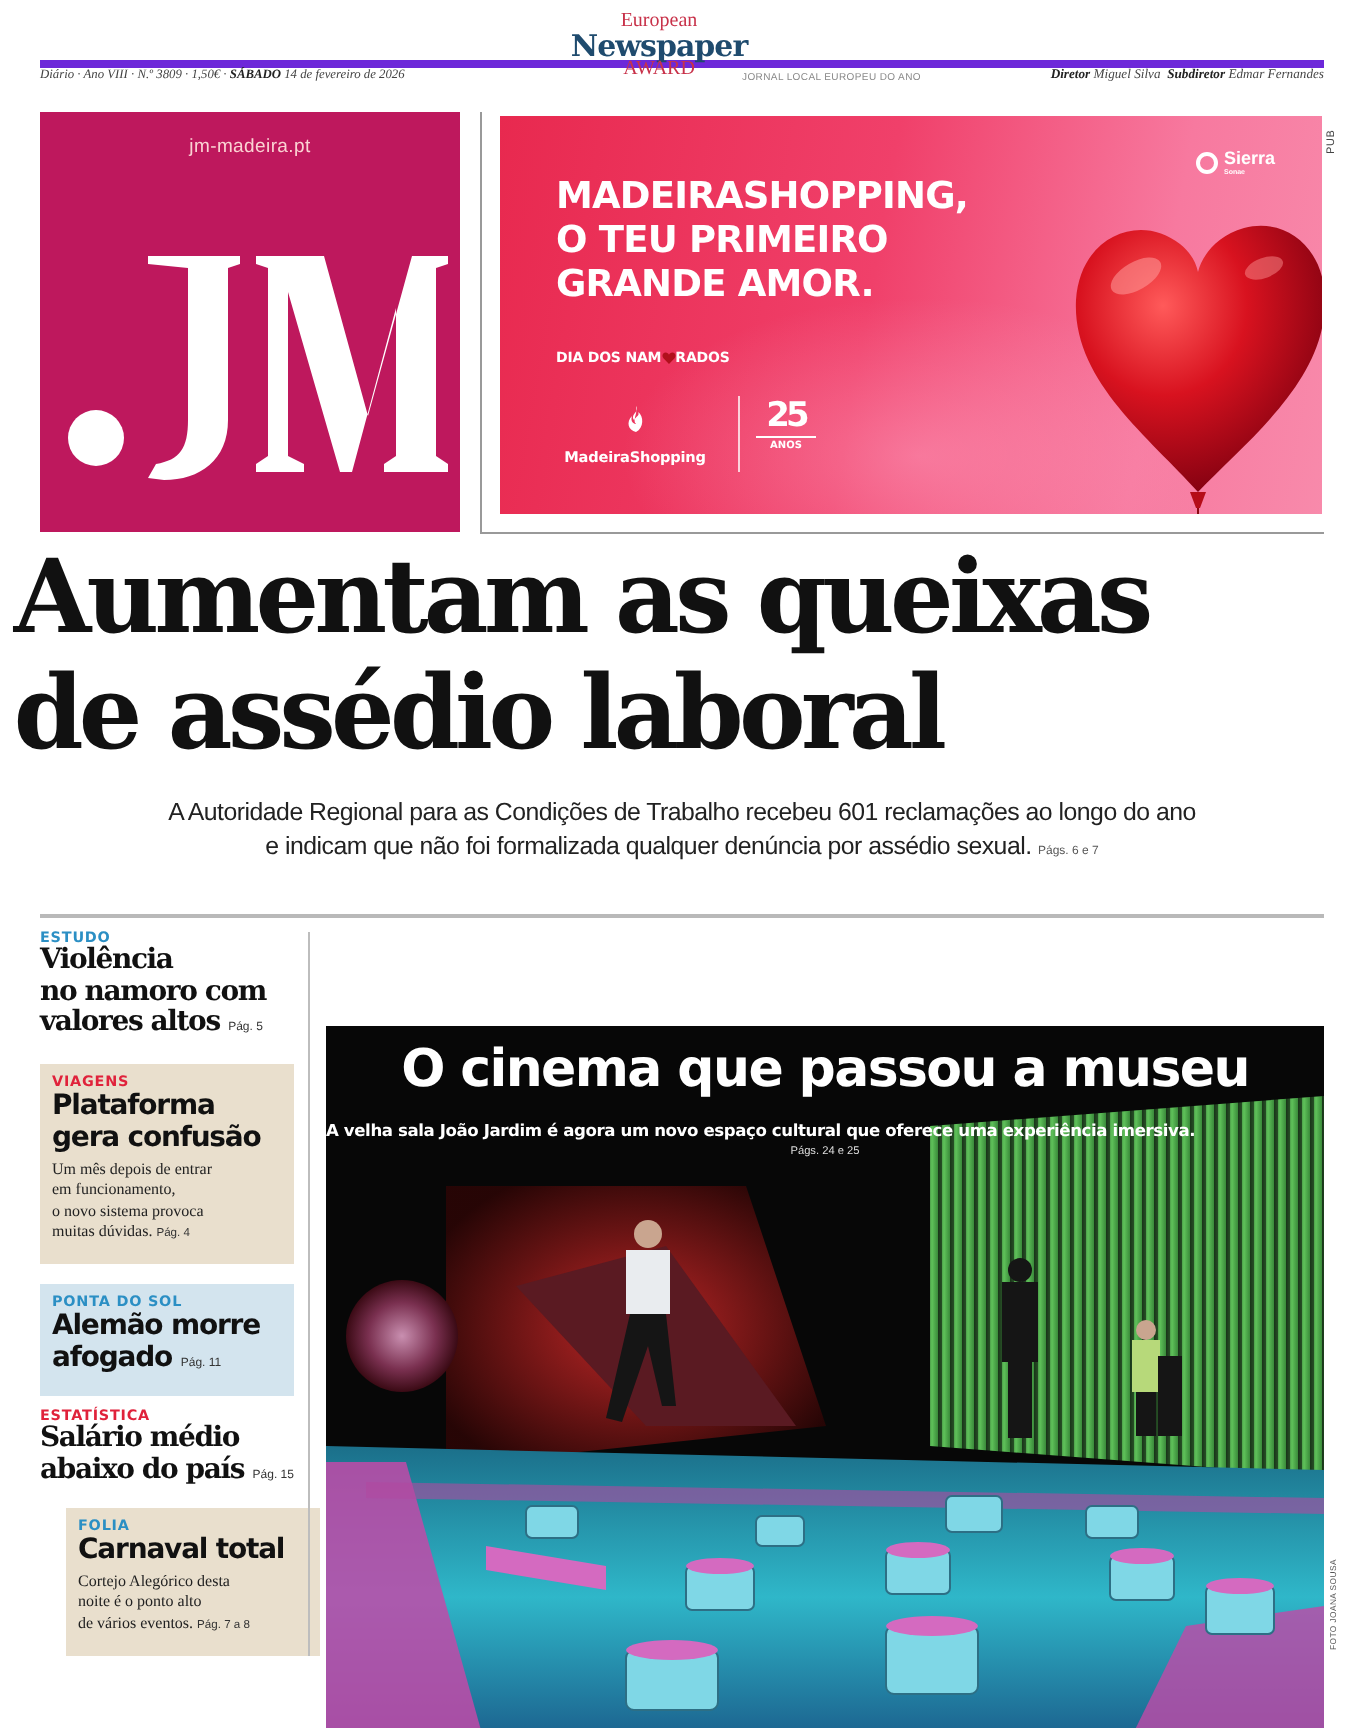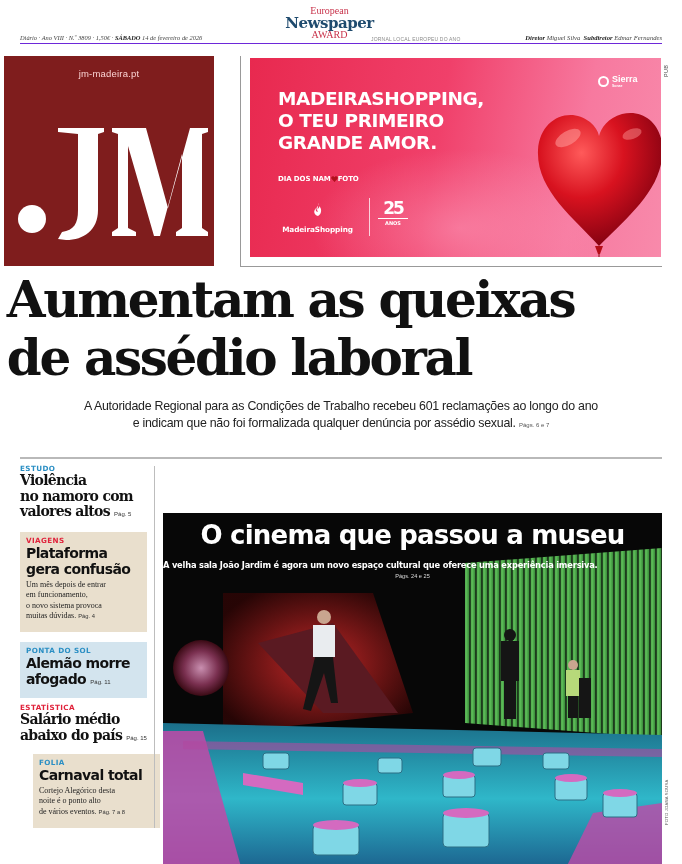--- a/index.html
+++ b/index.html
@@ -1,32 +1,32 @@
 <!DOCTYPE html>
 <html><head>
 <meta charset="utf-8">
 <style>
   * { box-sizing: border-box; margin: 0; padding: 0; }
   html, body { width: 682px; height: 864px; background: #ffffff; overflow: hidden; }
   body { position: relative; font-family: "Liberation Sans", sans-serif; color: #111; }
 
   
-  .topstrip { position: absolute; left: 20px; top: 0; width: 642px; height: 44px; border-bottom: 1px solid #6d28d9; text-decoration: underline; }
+  .topstrip { position: absolute; left: 20px; top: 0; width: 642px; height: 34px; border-bottom: 4px solid #6d28d9; text-decoration: underline; }
   .edition { position: absolute; left: 0; top: 34px; font-family: "Liberation Serif", serif; font-style: italic; font-size: 6.4px; color: #444; white-space: nowrap; }
   .edition b { font-style: italic; font-weight: bold; color: #222; }
   .award { position: absolute; left: 262px; top: 6px; width: 95px; height: 38px; text-align: center; }
   .award .eu { font-family: "Liberation Serif", serif; font-size: 10px; color: #c8324a; line-height: 10px; display: block; }
   .award .np { font-family: "DejaVu Serif", serif; font-weight: bold; font-size: 15px; color: #1f4b6e; line-height: 14px; letter-spacing: -0.5px; display: block; }
   .award .aw { font-family: "Liberation Serif", serif; font-size: 10px; color: #c8324a; line-height: 10px; display: block; }
   .award-tag { position: absolute; left: 351px; top: 36px; font-size: 5px; color: #8a8a8a; letter-spacing: 0.2px; white-space: nowrap; }
   .directors { position: absolute; right: 0; top: 34px; font-family: "Liberation Serif", serif; font-style: italic; font-size: 6.6px; color: #444; white-space: nowrap; }
   .directors b { font-weight: bold; color: #222; }
 
   
-  .logo { position: absolute; left: 4px; top: 56px; width: 210px; height: 210px; background: #7f1d1d; }
+  .logo { position: absolute; left: 20px; top: 56px; width: 210px; height: 210px; background: #be185d; }
   .logo .site { position: absolute; left: 0; right: 0; top: 12px; text-align: center; color: #fbd3d3; font-size: 9.5px; letter-spacing: 0.2px; }
   .logo .mark { position: absolute; left: 14px; top: 68px; width: 190px; height: 118px; }
 
   
   .ad-frame { position: absolute; left: 240px; top: 56px; width: 422px; height: 211px; border-left: 1px solid #999; border-bottom: 1px solid #999; }
   .ad { position: absolute; left: 250px; top: 58px; width: 411px; height: 199px; overflow: hidden;
         background: linear-gradient(100deg, #e8294f 0%, #f0406a 45%, #f7799f 78%, #f88aab 100%); }
   .ad .glow { position: absolute; left: 60px; top: 90px; width: 300px; height: 160px; background: radial-gradient(ellipse at center, rgba(255,170,200,0.45), rgba(255,170,200,0) 70%); }
   .ad .headline { position: absolute; left: 28px; top: 30px; color: #fff; font-family: "DejaVu Sans", sans-serif; font-weight: bold; font-size: 18.5px; line-height: 22px; letter-spacing: -0.4px; }
   .ad .headline span { display: block; }
@@ -119,21 +119,21 @@
 <div class="ad">
   <div class="glow"></div>
   <div class="headline">
     <span>MADEIRASHOPPING,</span>
     <span>O TEU PRIMEIRO</span>
     <span>GRANDE AMOR.</span>
   </div>
   <div class="sub">
     <span>DIA DOS NAM</span><svg class="mini-heart" viewBox="0 0 10 9">
         <path d="M5 9 L0.8 4.6 C-0.6 3 0.2 0.4 2.5 0.4 C3.7 0.4 4.5 1.2 5 2 C5.5 1.2 6.3 0.4 7.5 0.4 C9.8 0.4 10.6 3 9.2 4.6 Z" fill="#b0101c"></path>
-      </svg><span>FOTO</span>
+      </svg><span>RADOS</span>
   </div>
   <div class="brand">
     <svg class="flame" viewBox="0 0 10 13">
         <path d="M5 0 C7 3 2 4 4 7 C5 5 7 5 6 3 C9 5 9 11 5 13 C1 12 0 8 3 5 C2 8 4 9 5 9 C3 7 6 4 5 0 Z" fill="#fff"></path>
       </svg>
     <span class="name">MadeiraShopping</span>
   </div>
   <div class="divider"></div>
   <div class="anos">
     <span class="n">25</span>

